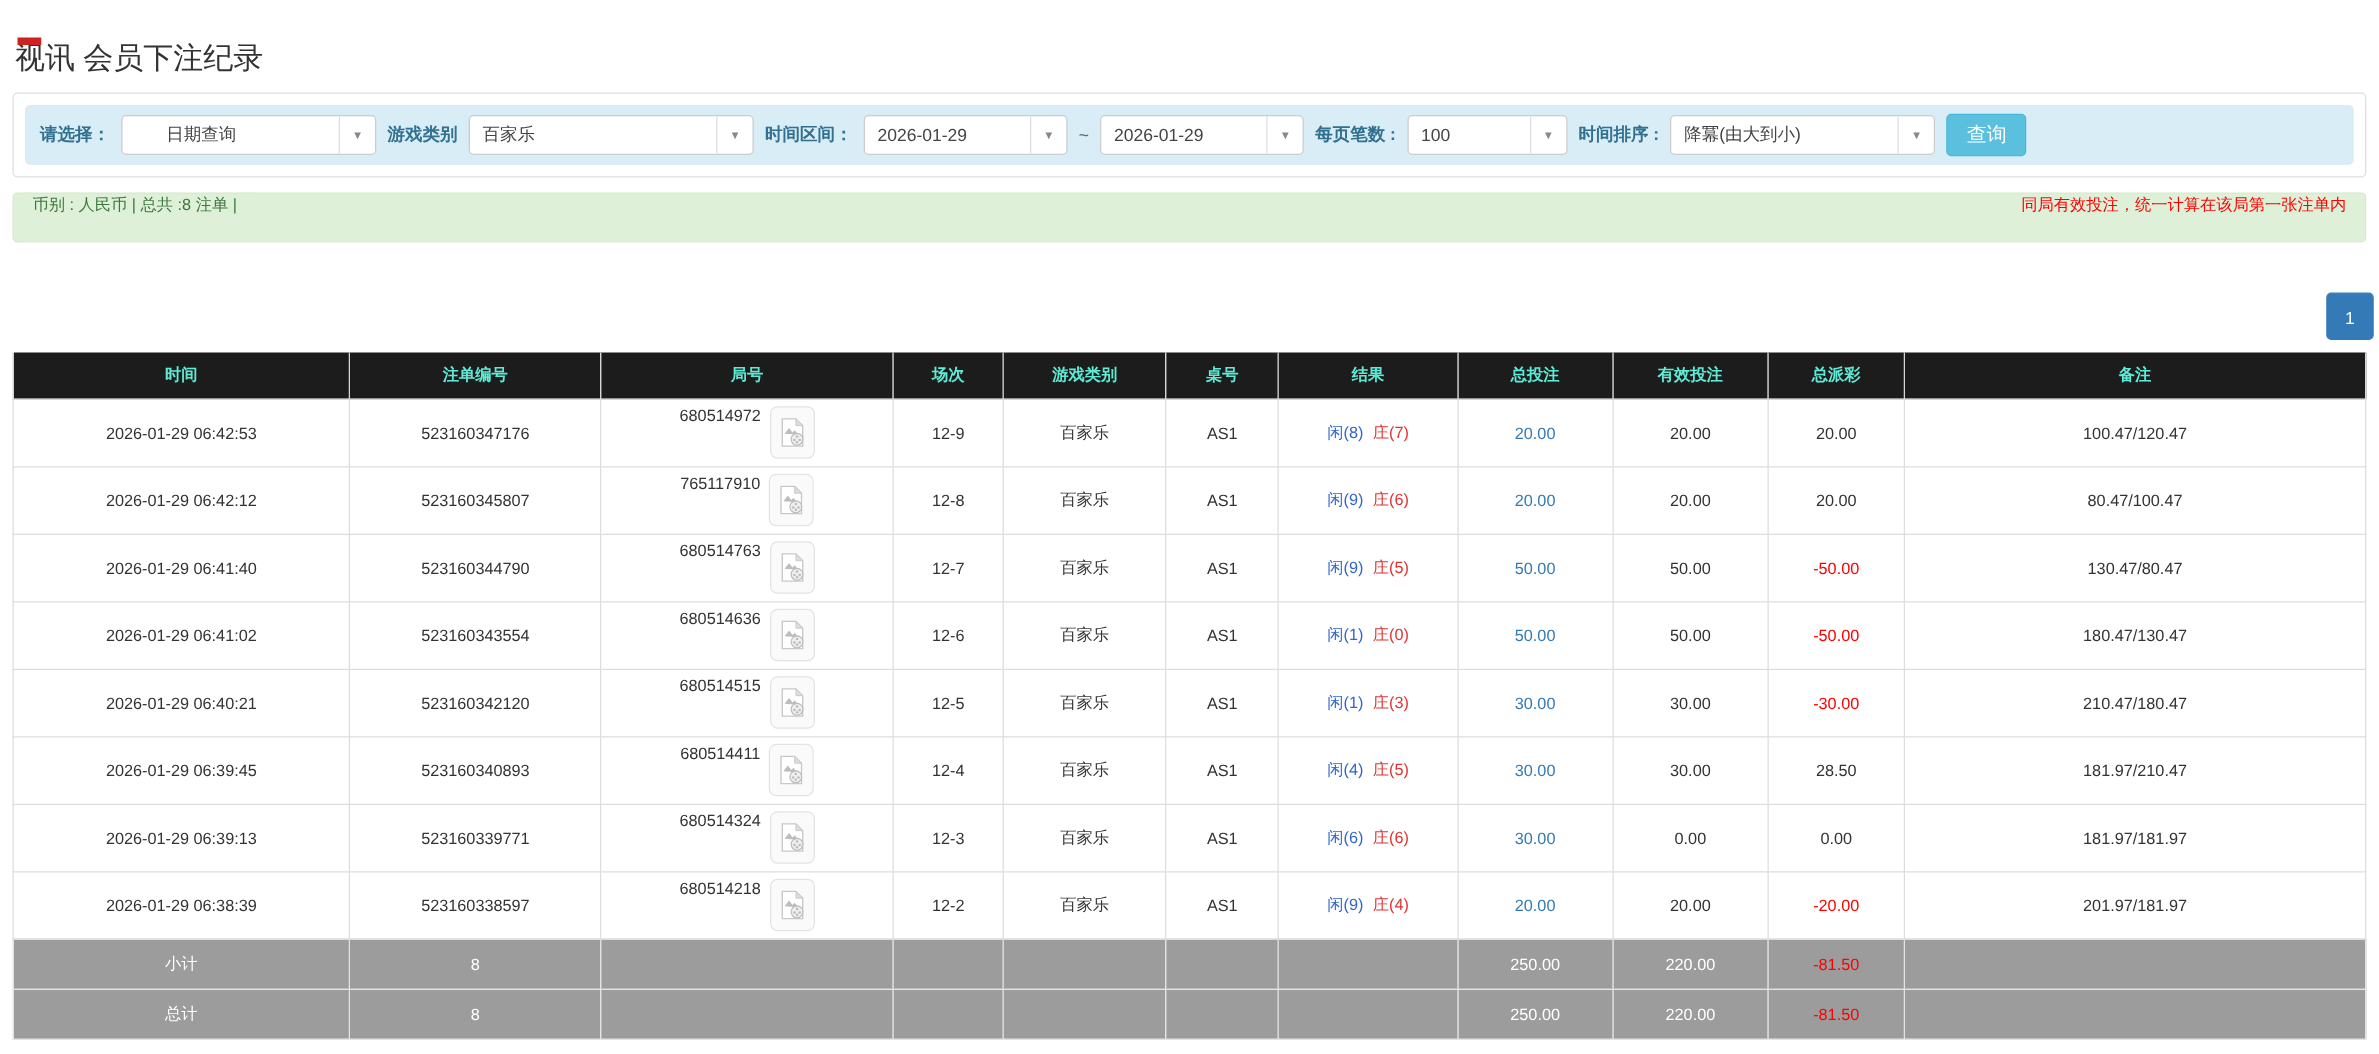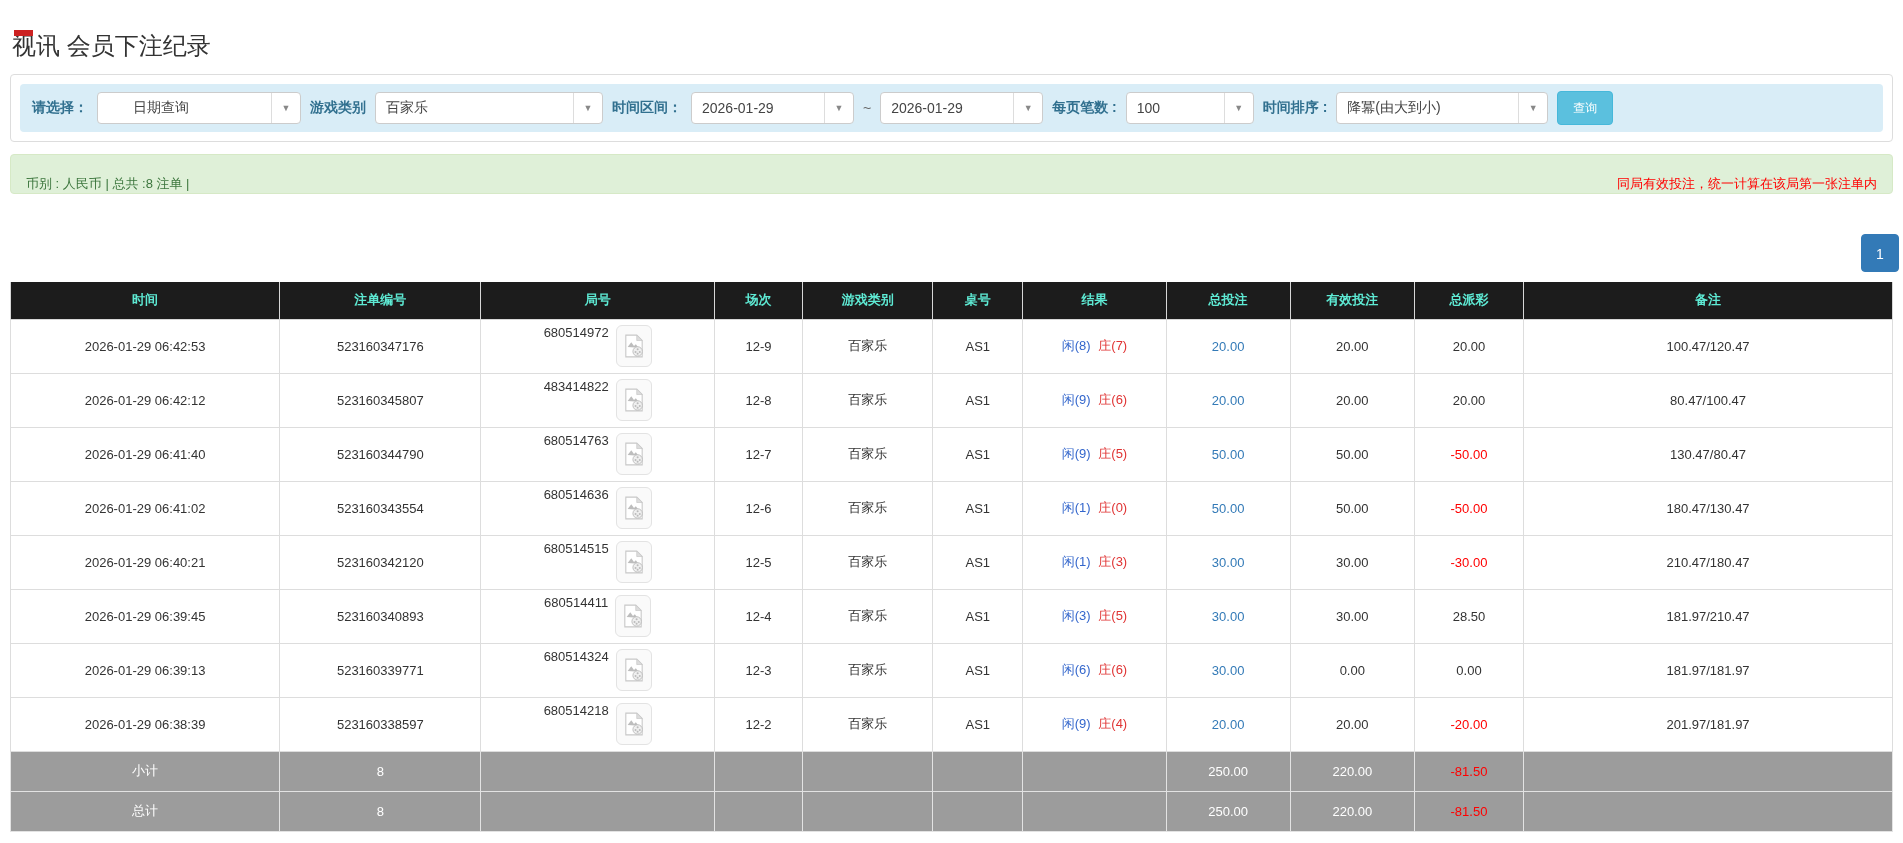--- a/index.html
+++ b/index.html
@@ -19,26 +19,26 @@
   .sel { display: flex; align-items: stretch; height: 32px; background: #fff;
     border: 1px solid #ccc; border-radius: 4px; overflow: hidden; cursor: pointer; }
   .sel .val { display: flex; align-items: center; padding: 0 10px; flex: 1; font-size: 14px;
     color: #444; white-space: nowrap; overflow: hidden; }
   .sel .arrow { width: 29px; border-left: 1px solid #ddd; display: flex; align-items: center;
     justify-content: center; color: #888; font-size: 9px; }
   .w-type { width: 204px; padding-left: 25px; } .w-game { width: 228px; } .w-date { width: 163px; }
   .w-size { width: 128px; } .w-sort { width: 212px; }
   .tilde { color: #666; font-size: 14px; }
   .search-btn { height: 34px; padding: 0 15px; background: #5bc0de; border: 1px solid #46b8da;
-    border-radius: 4px; color: #fff; font-size: 12px; cursor: pointer;
+    border-radius: 4px; color: #fff; font-size: 16px; cursor: pointer;
     font-family: "Liberation Sans", "DejaVu Sans", sans-serif; }
 
   
   .summary-bar { margin: 10px 10px 0; height: 40px; background: #dff0d8; border: 1px solid #d6e9c6;
-    border-radius: 4px; display: flex; align-items: flex-end; justify-content: space-between;
+    border-radius: 4px; display: flex; align-items: flex-start; justify-content: space-between;
     padding: 0 15px; font-size: 13px; }
   .summary-left { color: #3c763d; }
   .summary-right { color: #ff0000; }
 
   
   .pagination-top { margin: 40px 4px 10px 10px; text-align: right; }
   .page-btn { display: inline-block; width: 38px; height: 38px; line-height: 38px; text-align: center;
     background: #337ab7; border: 1px solid #337ab7; border-radius: 4px; color: #fff;
     font-size: 14px; cursor: pointer; }
 
@@ -181,21 +181,21 @@
     <td>20.00</td>
     <td>20.00</td>
     <td>100.47/120.47</td>
   </tr>
 
   <tr>
     <td>2026-01-29 06:42:12</td>
     <td>523160345807</td>
     <td>
       <div class="round-wrap">
-        <span>483414822</span>
+        <span>765117910</span>
         <span class="video-btn">
           <svg width="20" height="24" viewBox="0 0 22 26">
             <path d="M2 1 h12 l6 6 v18 h-18 z" fill="#ffffff" stroke="#c8c8c8" stroke-width="1.2"></path>
             <path d="M14 1 l6 6 h-6 z" fill="#dddddd" stroke="#c8c8c8" stroke-width="0.8"></path>
             <path d="M4 14 l4 -5 3 4 2 -2 3 4 z" fill="#bdbdbd"></path>
             <circle cx="15" cy="19" r="5.2" fill="#efefef" stroke="#bbbbbb" stroke-width="1"></circle>
             <circle cx="15" cy="16.6" r="1.1" fill="#bbbbbb"></circle>
             <circle cx="12.7" cy="19.6" r="1.1" fill="#bbbbbb"></circle>
             <circle cx="17.3" cy="19.6" r="1.1" fill="#bbbbbb"></circle>
             <circle cx="15" cy="21.6" r="1.1" fill="#bbbbbb"></circle>
@@ -340,21 +340,21 @@
             <circle cx="17.3" cy="19.6" r="1.1" fill="#bbbbbb"></circle>
             <circle cx="15" cy="21.6" r="1.1" fill="#bbbbbb"></circle>
           </svg>
         </span>
       </div>
     </td>
     <td>12-4</td>
     <td>百家乐</td>
     <td>AS1</td>
     <td>
-      <span class="res-player">闲(3)</span>
+      <span class="res-player">闲(4)</span>
       <span class="res-banker">庄(5)</span>
     </td>
     <td>
       <span class="bet-link">30.00</span>
     </td>
     <td>30.00</td>
     <td>28.50</td>
     <td>181.97/210.47</td>
   </tr>
 

